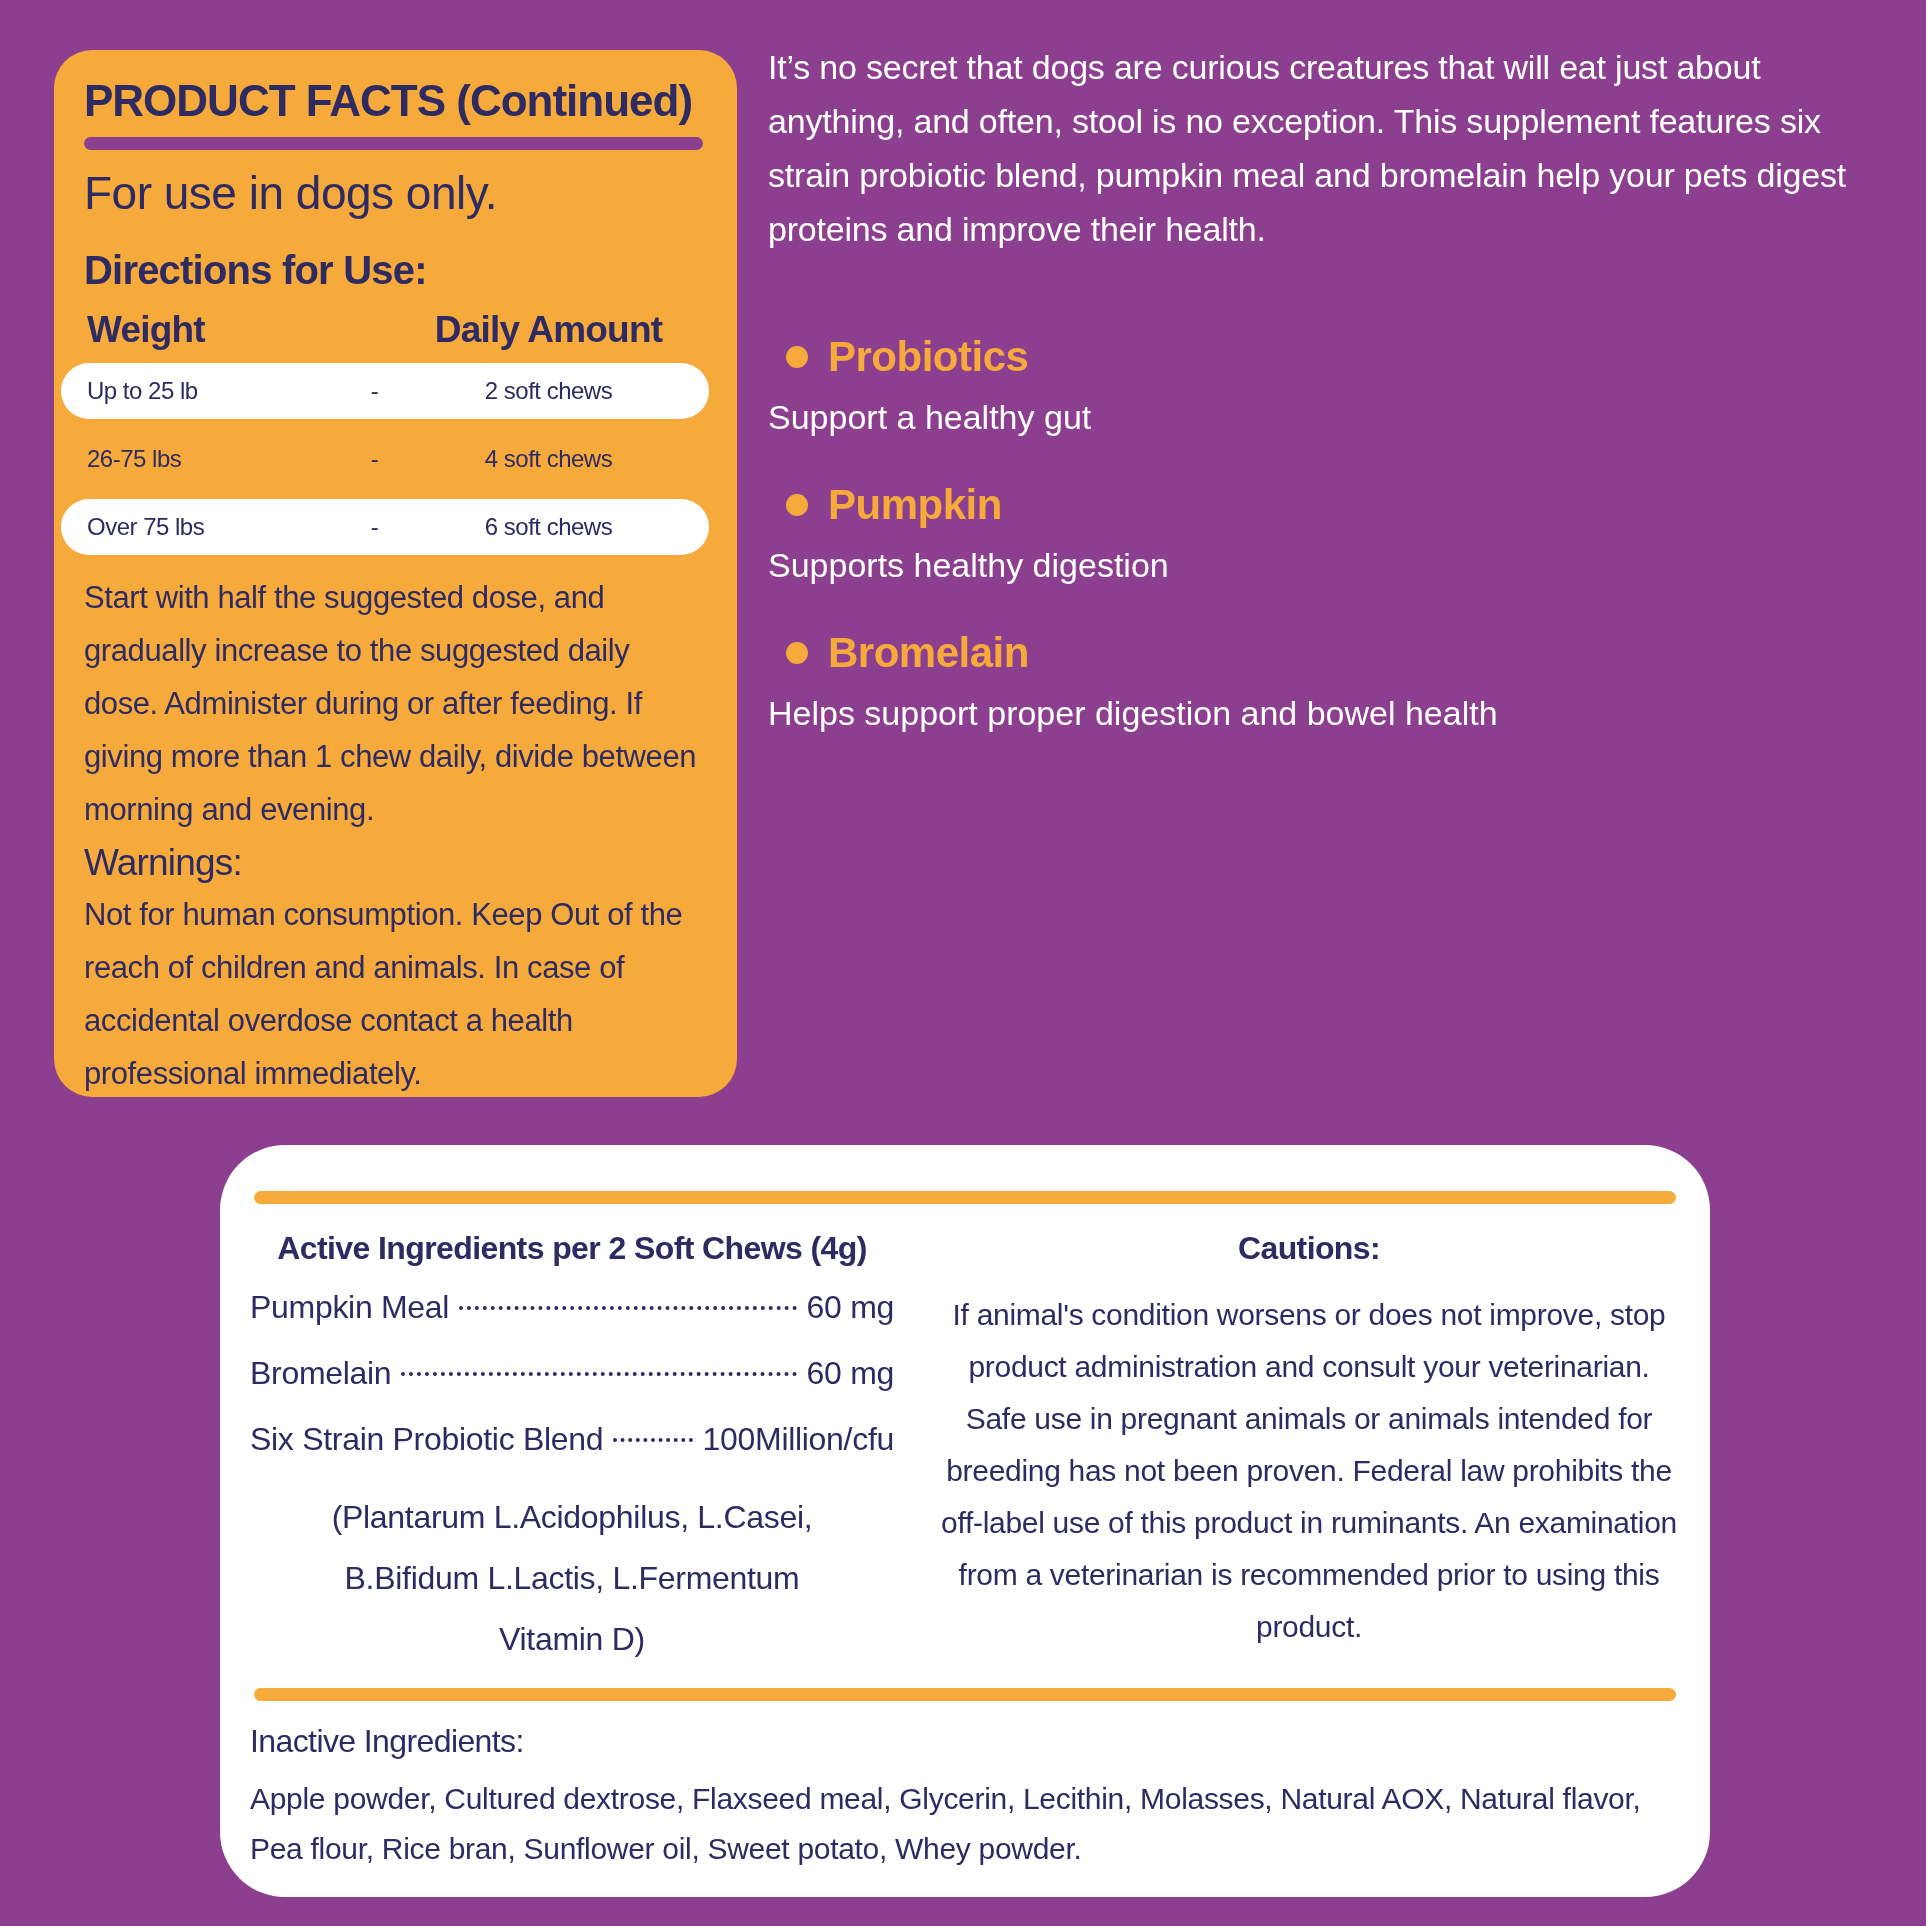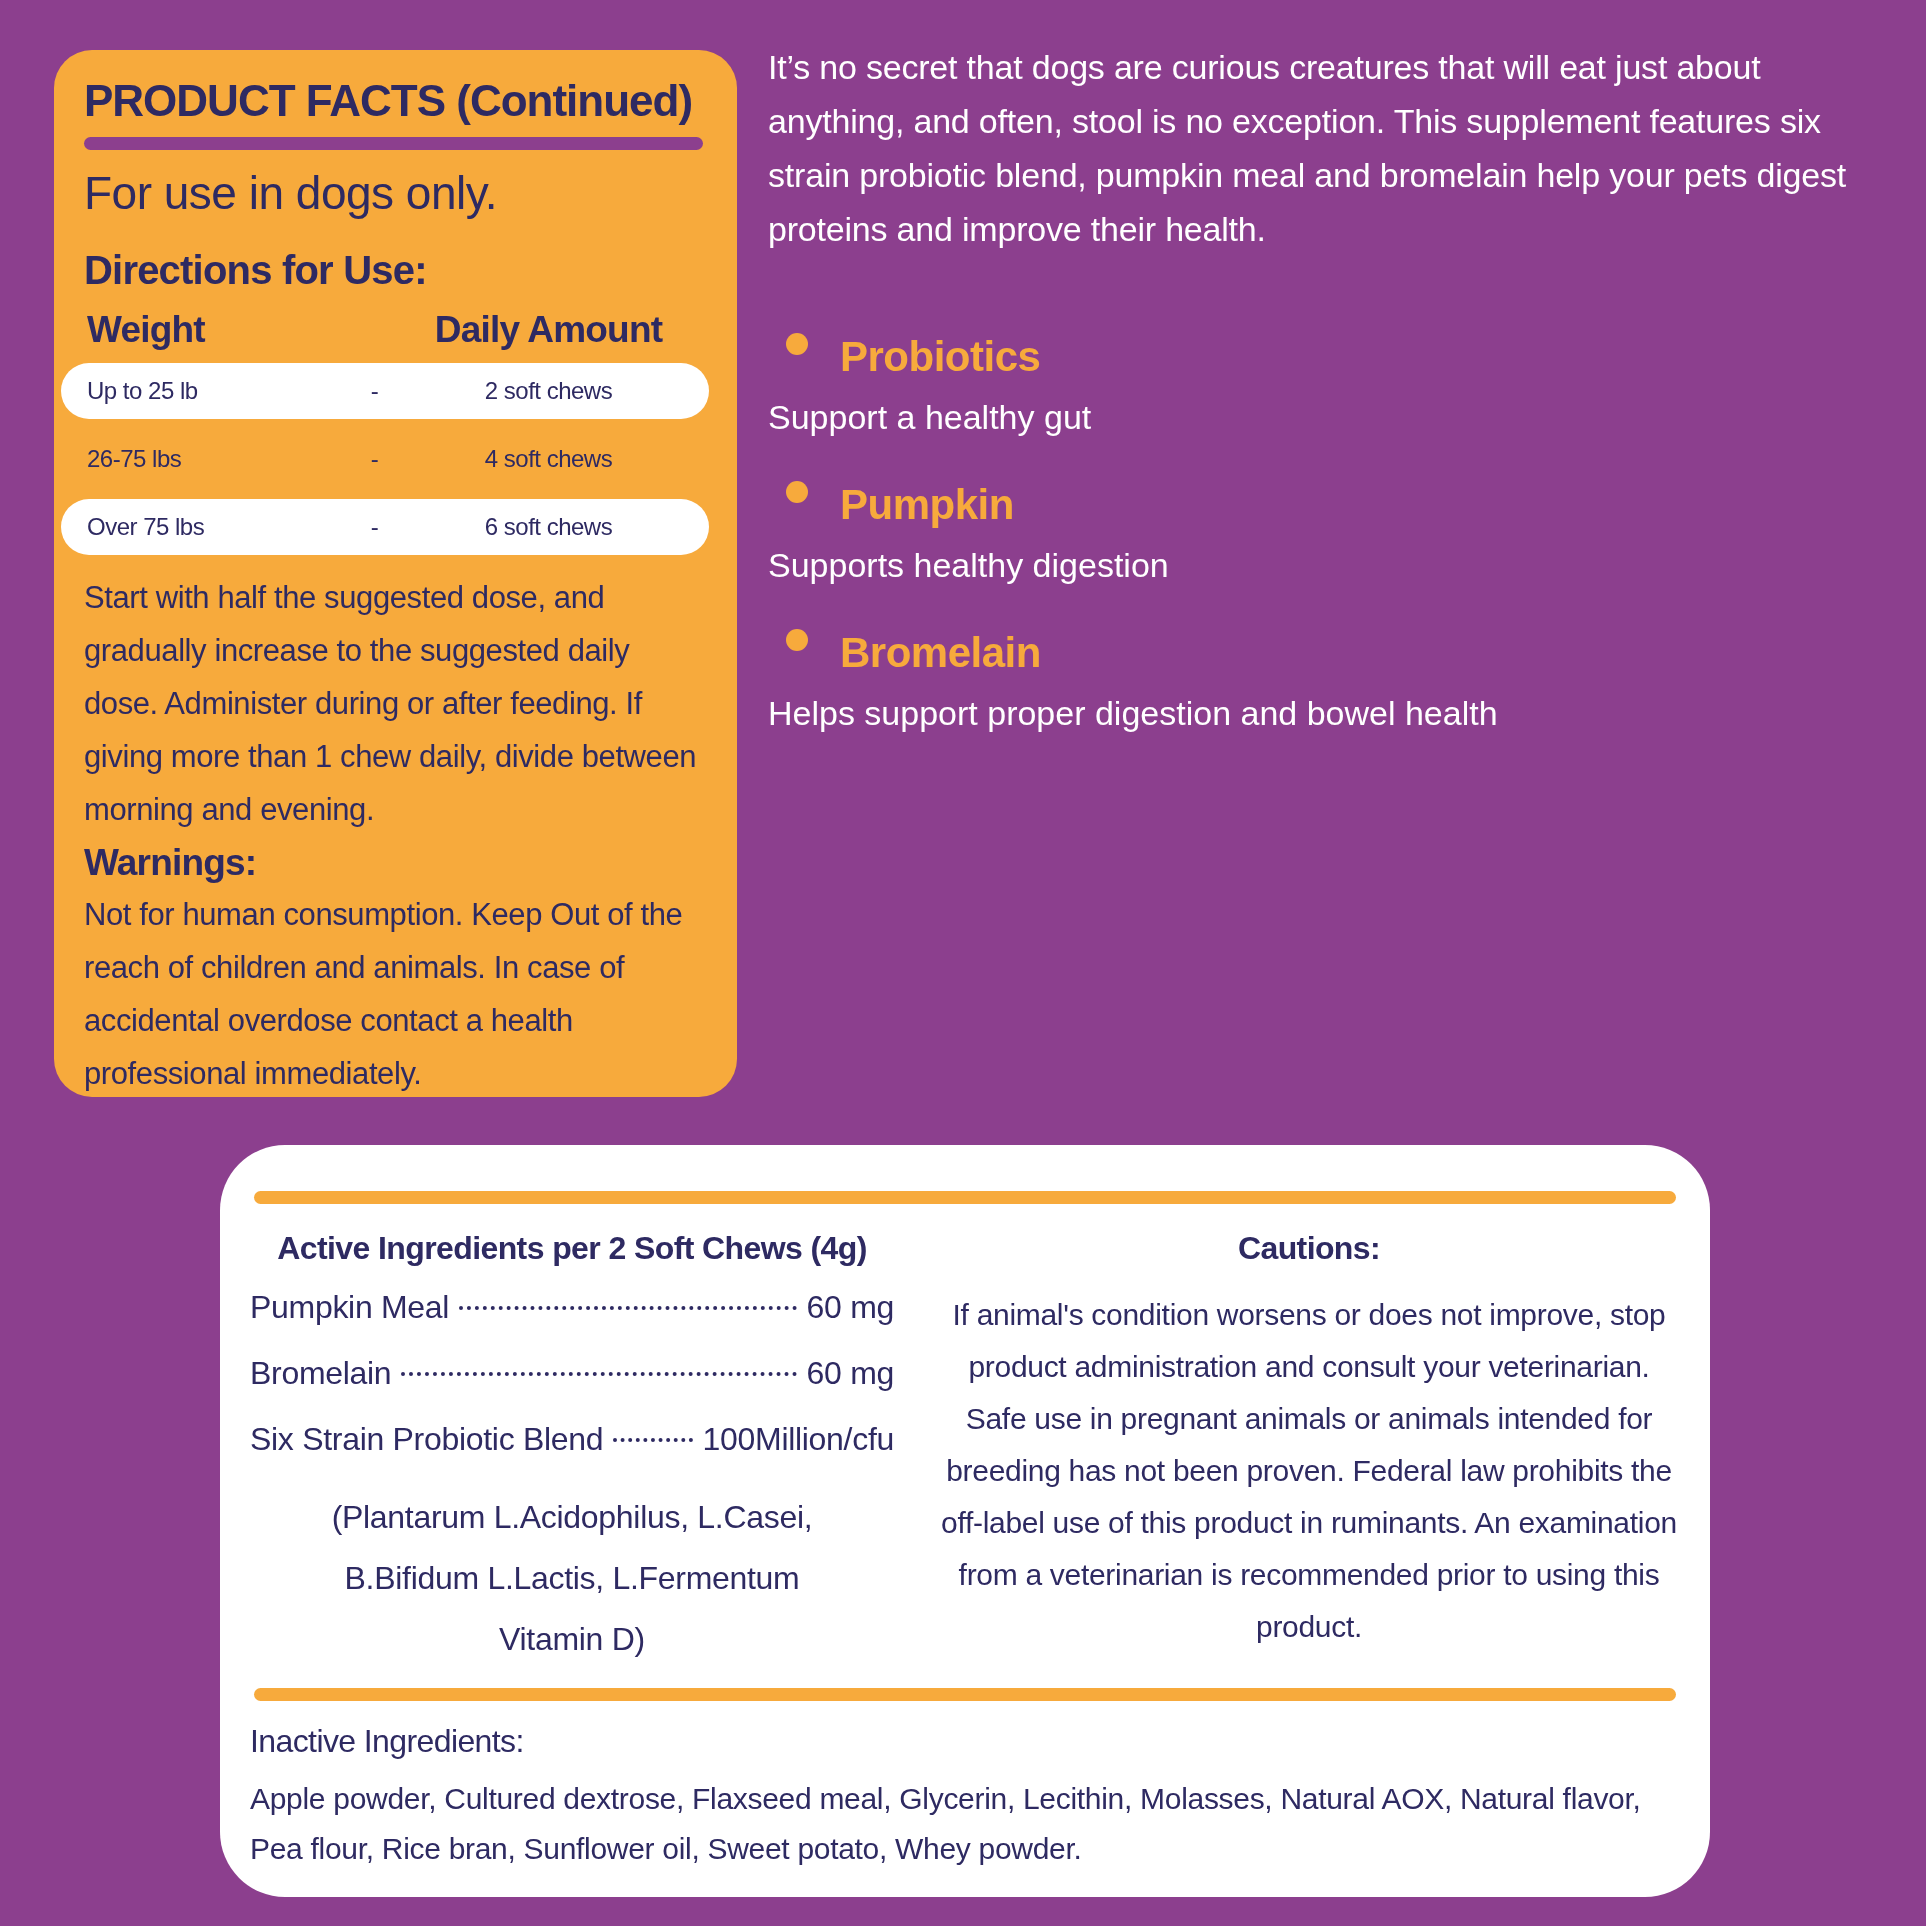--- a/index.html
+++ b/index.html
@@ -46,28 +46,28 @@
     display:flex;align-items:center;
     padding:8px 26px;margin:0 -2px 12px -23px;
     border-radius:989px;font-size:24px;letter-spacing:-0.5px;line-height:40px;
   }
   .dose-row .w{width:248px;}
   .dose-row .dash{width:79px;text-align:center;}
   .dose-row .amt{flex:1;text-align:center;}
   .dose-row.pill{background:var(--white);}
 
   .cp-note{font-size:31px;line-height:53px;letter-spacing:-0.4px;margin-bottom:4px;}
-  .cp-warn-h{font-size:37px;font-weight:bold;letter-spacing:-0.8px;margin:6px 0 4px 0;}
+  .cp-warn-h{font-size:37px;font-weight:normal;letter-spacing:-0.8px;margin:6px 0 4px 0;}
   .cp-warn{font-size:31px;line-height:53px;letter-spacing:-0.4px;}
 
   
   .intro{position:absolute;left:768px;top:40px;width:1129px;color:var(--white);}
   .intro-par{font-size:34px;line-height:54px;letter-spacing:-0.2px;margin-bottom:77px;}
   .bullet-block{margin-bottom:42px;}
-  .bullet-head{display:flex;align-items:flex-start;gap:32px;padding-left:18px;margin-bottom:14px;}
+  .bullet-head{display:flex;align-items:center;gap:20px;padding-left:18px;margin-bottom:14px;}
   .bullet-dot{width:22px;height:22px;border-radius:50%;background:var(--orange);flex:0 0 auto;}
   .bullet-title{font-size:42px;font-weight:bold;letter-spacing:-0.5px;color:var(--orange);}
   .bullet-desc{font-size:34px;line-height:44px;color:var(--white);}
 
   
   .facts-panel{
     position:absolute;left:220px;top:1145px;width:1490px;height:752px;
     background:var(--white);border-radius:65px;
     padding:26px 30px 24px 30px;
   }

